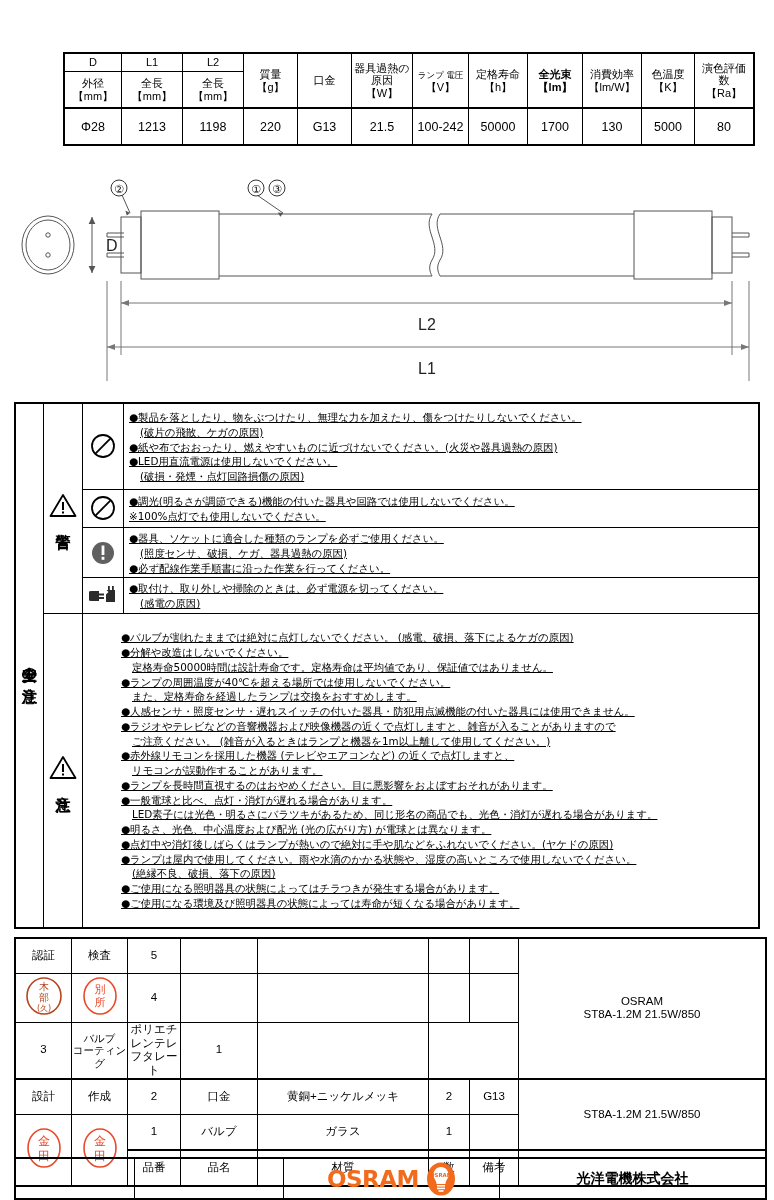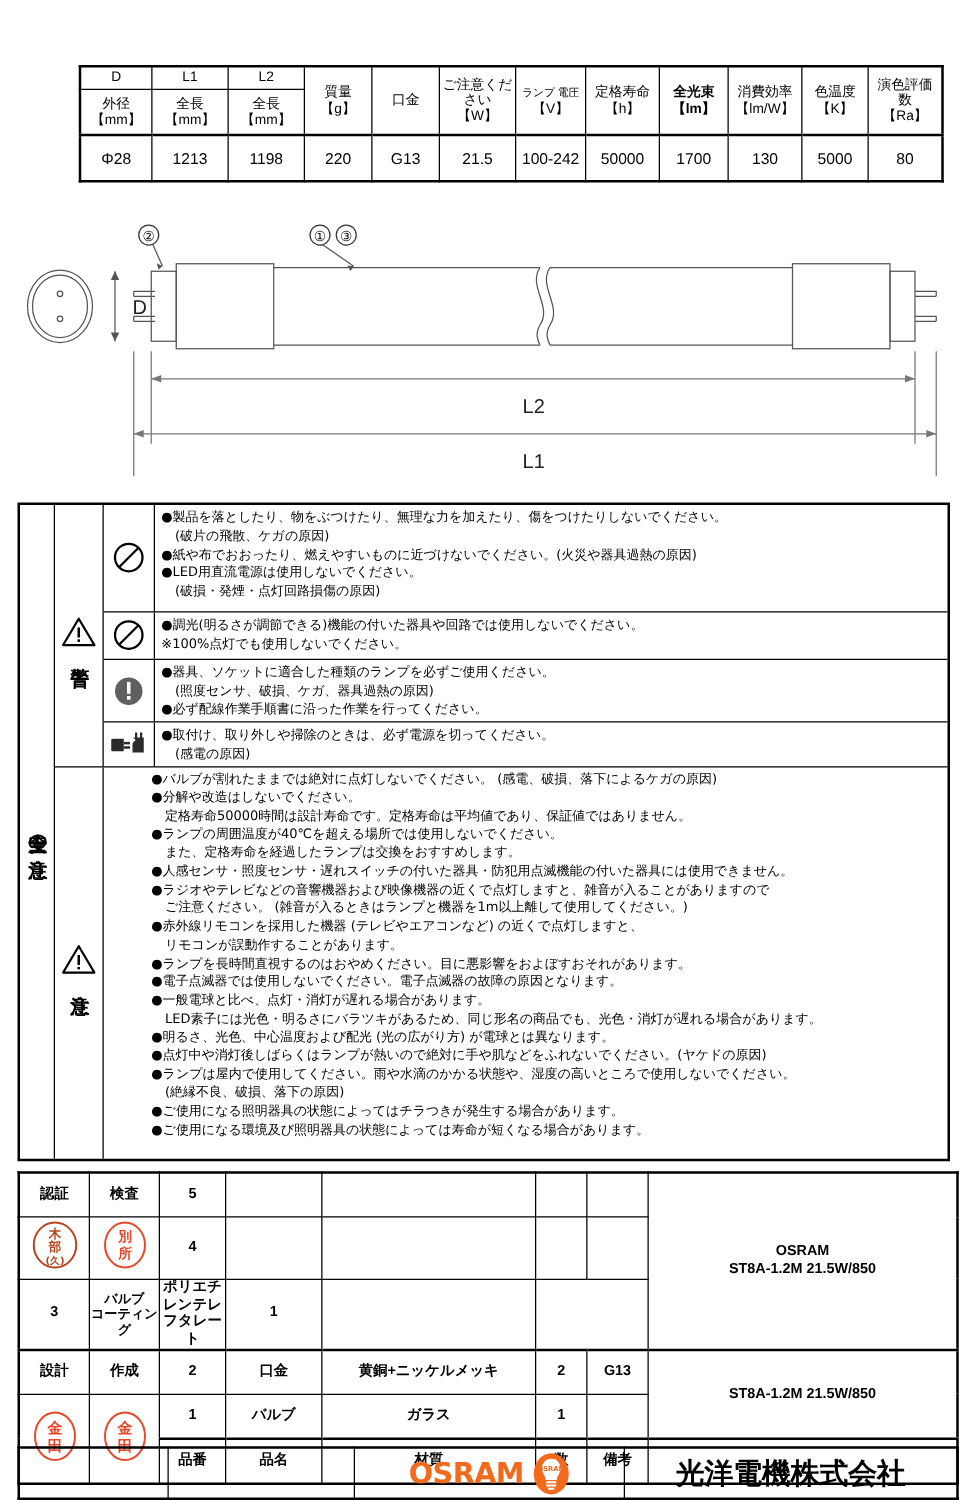--- a/index.html
+++ b/index.html
@@ -144,22 +144,23 @@
   }
   .tri-icon { display: block; }
 
   .sec-rows {
     flex: 1;
     display: flex;
     flex-direction: column;
   }
   .srow {
     display: flex;
-    align-items: flex-start;
+    align-items: center;
     box-sizing: border-box;
+    text-decoration: underline;
   }
   .srow + .srow { border-top: 1px solid #000; }
   .srow .icon-cell {
     width: 40px;
     flex: 0 0 40px;
     display: flex;
     align-items: center;
     justify-content: center;
     align-self: stretch;
     border-right: 1px solid #000;
@@ -187,21 +188,20 @@
   .parts-table {
     border: 2px solid #000;
     width: 746px;
     table-layout: fixed;
   }
   .parts-table td {
     font-size: 11.5px;
     line-height: 1.2;
     height: 34px;
     border: 1px solid #000;
-    font-weight: bold;
   }
   .parts-table td.thick-t { border-top: 2px solid #000; }
   .w-apv { width: 55px; }
   .w-ins { width: 55px; }
   .w-no  { width: 52px; }
   .w-nm  { width: 76px; }
   .w-mt  { width: 170px; }
   .w-qt  { width: 40px; }
   .w-rm  { width: 48px; }
   .w-md  { width: 246px; }
@@ -236,21 +236,21 @@
     gap: 7px;
   }
   .osram-word {
     font-size: 23px;
     font-weight: bold;
     color: #F26A1B;
     letter-spacing: -0.5px;
     font-family: "DejaVu Sans", "Liberation Sans", sans-serif;
   }
   .company-name {
-    font-size: 23px;
+    font-size: 14px;
     font-weight: bold;
     letter-spacing: 0px;
     font-family: "DejaVu Sans", "Liberation Sans", sans-serif;
   }
 </style>
 </head>
 <body>
 
 <div class="page">
 
@@ -262,21 +262,21 @@
         <td class="c-l1 hdr-top">L1</td>
         <td class="c-l2 hdr-top">L2</td>
         <td class="c-ms hdr-full" rowspan="2">
           <span>質量</span><br>
           <span>【g】</span>
         </td>
         <td class="c-bs hdr-full" rowspan="2">
           <span>口金</span>
         </td>
         <td class="c-pw hdr-full" rowspan="2">
-          <span>ご注意ください</span><br>
+          <span>器具過熱の原因</span><br>
           <span>【W】</span>
         </td>
         <td class="c-vo hdr-full" rowspan="2">
           <span class="tiny">ランプ 電圧</span><br>
           <span>【V】</span>
         </td>
         <td class="c-lf hdr-full" rowspan="2">
           <span>定格寿命</span><br>
           <span>【h】</span>
         </td>
@@ -501,21 +501,20 @@
               <p>●分解や改造はしないでください。</p>
               <p class="ind">定格寿命50000時間は設計寿命です。定格寿命は平均値であり、保証値ではありません。</p>
               <p>●ランプの周囲温度が40℃を超える場所では使用しないでください。</p>
               <p class="ind">また、定格寿命を経過したランプは交換をおすすめします。</p>
               <p>●人感センサ・照度センサ・遅れスイッチの付いた器具・防犯用点滅機能の付いた器具には使用できません。</p>
               <p>●ラジオやテレビなどの音響機器および映像機器の近くで点灯しますと、雑音が入ることがありますので</p>
               <p class="ind">ご注意ください。 (雑音が入るときはランプと機器を1m以上離して使用してください。)</p>
               <p>●赤外線リモコンを採用した機器 (テレビやエアコンなど) の近くで点灯しますと、</p>
               <p class="ind">リモコンが誤動作することがあります。</p>
               <p>●ランプを長時間直視するのはおやめください。目に悪影響をおよぼすおそれがあります。</p>
-              <p>●電子点滅器では使用しないでください。電子点滅器の故障の原因となります。</p>
               <p>●一般電球と比べ、点灯・消灯が遅れる場合があります。</p>
               <p class="ind">LED素子には光色・明るさにバラツキがあるため、同じ形名の商品でも、光色・消灯が遅れる場合があります。</p>
               <p>●明るさ、光色、中心温度および配光 (光の広がり方) が電球とは異なります。</p>
               <p>●点灯中や消灯後しばらくはランプが熱いので絶対に手や肌などをふれないでください。(ヤケドの原因)</p>
               <p>●ランプは屋内で使用してください。雨や水滴のかかる状態や、湿度の高いところで使用しないでください。</p>
               <p class="ind">(絶縁不良、破損、落下の原因)</p>
               <p>●ご使用になる照明器具の状態によってはチラつきが発生する場合があります。</p>
               <p>●ご使用になる環境及び照明器具の状態によっては寿命が短くなる場合があります。</p>
             </div>
           </div>

